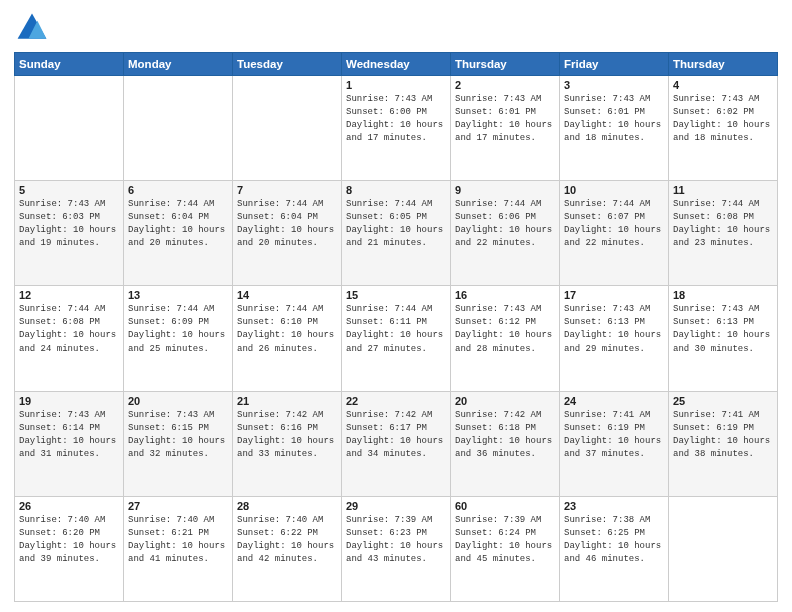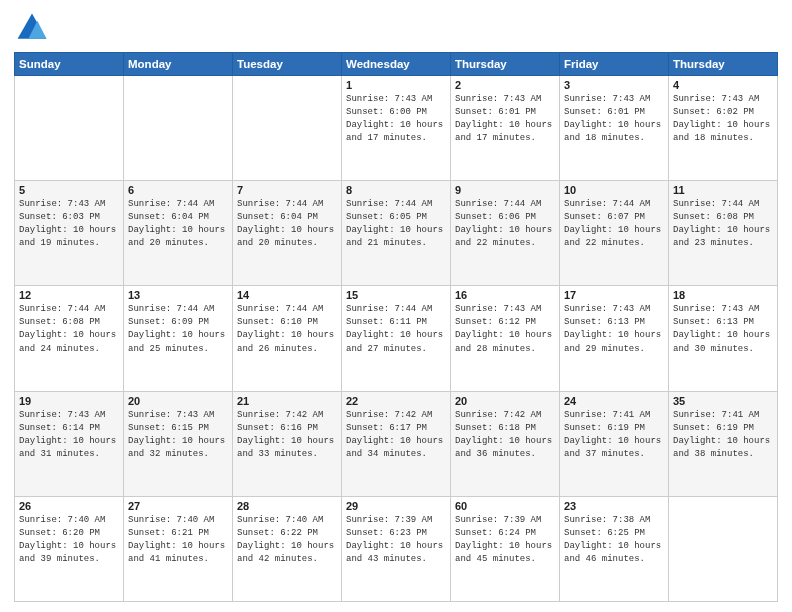--- a/index.html
+++ b/index.html
@@ -311,21 +311,21 @@
 and 36 minutes.</div>
           </td>
           <td>
             <div class="day-number">24</div>
             <div class="day-info" style="white-space: pre-line;">Sunrise: 7:41 AM
 Sunset: 6:19 PM
 Daylight: 10 hours
 and 37 minutes.</div>
           </td>
           <td>
-            <div class="day-number">35</div>
+            <div class="day-number">25</div>
             <div class="day-info" style="white-space: pre-line;">Sunrise: 7:41 AM
 Sunset: 6:19 PM
 Daylight: 10 hours
 and 38 minutes.</div>
           </td>
         </tr>
         <tr>
           <td>
             <div class="day-number">26</div>
             <div class="day-info" style="white-space: pre-line;">Sunrise: 7:40 AM

